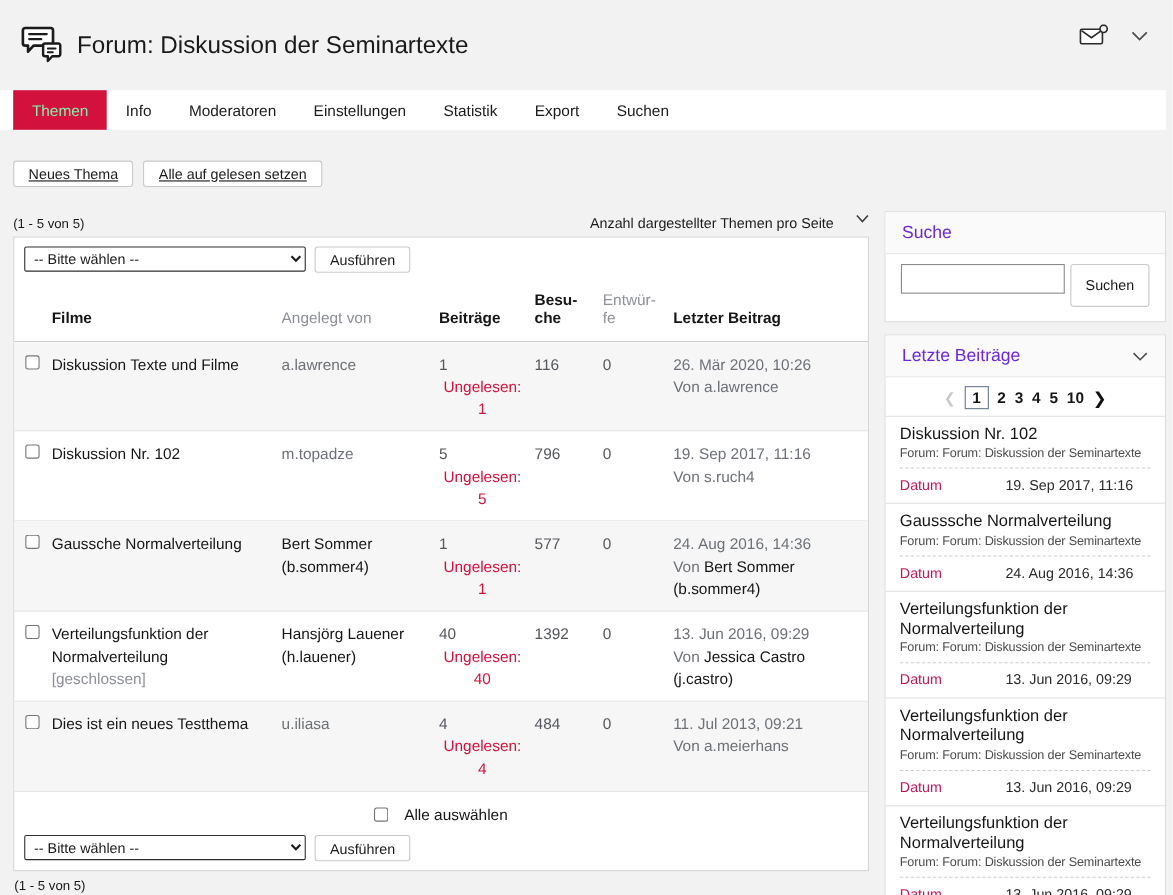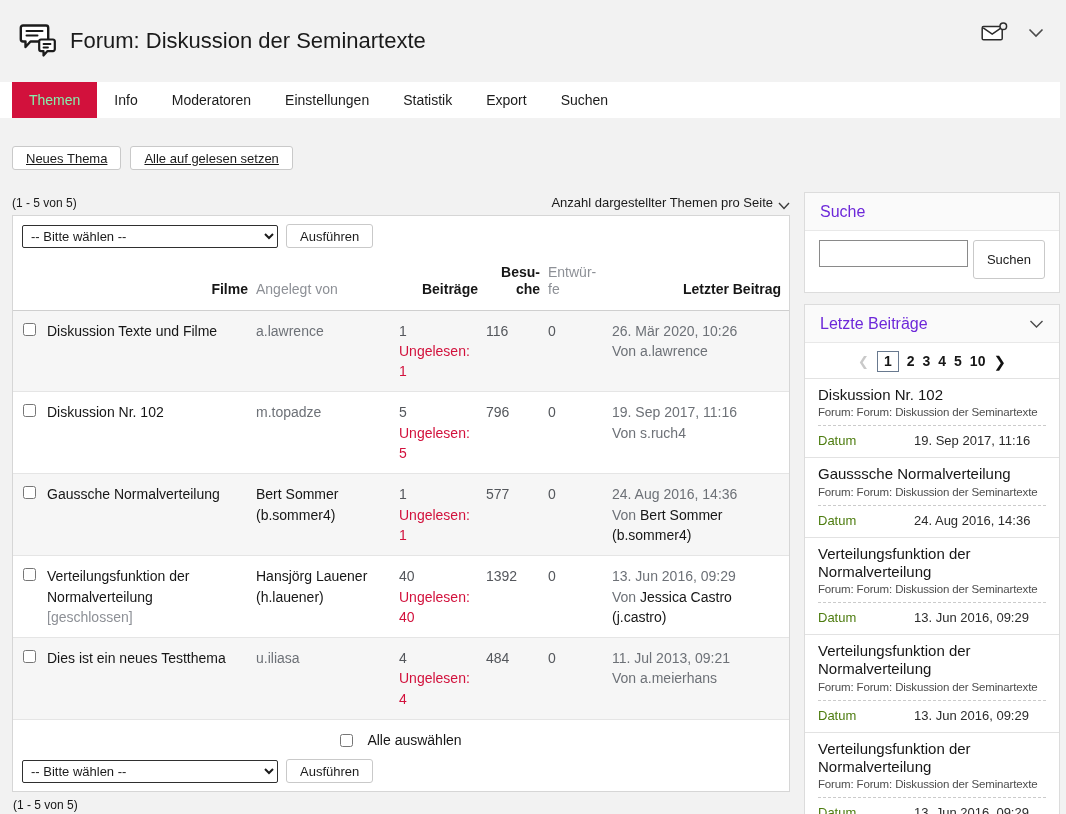--- a/index.html
+++ b/index.html
@@ -34,43 +34,43 @@
   
   .layout{display:flex;padding-left:12px;gap:14px;align-items:flex-start;}
   .main-col{width:778px;flex:0 0 auto;}
   .side-col{width:256px;flex:0 0 auto;margin-top:74px;}
   
   .btn-row{margin-top:28px;display:flex;gap:9px;text-decoration:underline;}
   .ilbtn{background:#fff;border:1px solid #c9c9c9;border-radius:3px;padding:3px 13px;font-size:13px;color:#1b1b1b;font-family:inherit;cursor:pointer;white-space:nowrap;height:24px;}
   
   .range-row{margin-top:25px;margin-bottom:5px;display:flex;justify-content:space-between;align-items:flex-end;}
   .range-label{font-size:12px;color:#1b1b1b;}
-  .perpage{font-size:13px;color:#1b1b1b;display:flex;align-items:flex-end;gap:5px;cursor:pointer;}
+  .perpage{font-size:13px;color:#1b1b1b;display:flex;align-items:flex-start;gap:20px;cursor:pointer;}
   
   .table-card{background:#fff;border:1px solid #d6d6d6;}
-  .bulk-row{padding:8px 9px;display:flex;gap:8px;align-items:center;}
+  .bulk-row{padding:8px 9px;display:flex;gap:8px;}
   .bulk-select{width:256px;height:23px;font-size:13px;font-family:inherit;border:1px solid #2f2f2f;border-radius:2px;background:#fff;color:#1b1b1b;padding:0 4px;}
   .tgrid{display:grid;grid-template-columns:34px 209px 143px 87px 62px 64px 1fr;}
   .t-head{padding:8px 0 12px;align-items:end;border-bottom:1px solid #cfcfcf;}
   .th{font-size:14px;padding-right:8px;white-space:pre-line;line-height:1.2;}
-  .th[data-variant="sort"]{color:#161616;font-weight:600;cursor:pointer;text-align:right;}
+  .th[data-variant="sort"]{color:#161616;font-weight:600;cursor:pointer;}
   .th[data-variant="plain"]{color:var(--muted2);font-weight:400;}
   .t-body{display:block;}
   .t-row{padding:10px 0;border-bottom:1px solid var(--rowline);font-size:14px;line-height:1.45;}
   .t-row:nth-child(odd){background:#f6f6f6;}
   .cell{padding-right:8px;}
   .c-check{padding-left:10px;}
   .c-check input{width:13px;height:13px;margin-top:2px;}
   .topic-title{color:#161616;cursor:pointer;}
   .topic-status{display:block;color:var(--muted2);}
   .topic-status:empty{display:none;}
   .author{color:var(--muted);}
   .author[data-variant="link"]{color:#161616;}
   .num{color:var(--num);}
-  .unread{color:var(--accent);}
+  .unread{color:var(--accent);text-align:center;}
   .last-date{color:var(--muted);}
   .von{color:var(--muted);}
   .last-by{color:var(--muted);}
   .last-by[data-variant="link"]{color:#161616;}
   .select-all-row{display:flex;align-items:center;gap:14px;padding:12px 10px 3px;font-size:14px;justify-content:center;}
   .select-all-row input{width:13px;height:13px;}
   .range-bottom{margin:6px 0 0 1px;font-size:12px;}
   
   .panel{background:#fff;border:1px solid var(--border);}
   .panel-head{background:#fafafa;border-bottom:1px solid #e8e8e8;padding:10px 15px 9px;font-size:16px;color:#6d28d9;display:flex;justify-content:space-between;align-items:center;}
@@ -81,21 +81,21 @@
   .pagination{display:flex;justify-content:center;align-items:center;gap:8px;padding:8px 12px 6px;font-size:14px;font-weight:600;}
   .pg-prev{color:#c9c9c9;font-size:13px;}
   .pg-next{color:#111;font-weight:800;font-size:15px;cursor:pointer;}
   .pg{color:#161616;cursor:pointer;line-height:19px;}
   .pg[data-current="true"]{border:1px solid #68798f;padding:0 6px;}
   .post-item{border-top:1px solid #e2e2e2;padding:7px 13px 8px;}
   .post-title{font-size:15px;color:#161616;line-height:1.22;cursor:pointer;}
   .post-forum{font-size:11.5px;letter-spacing:-0.15px;color:#4d4d4d;margin-top:2px;white-space:nowrap;overflow:hidden;}
   .post-dash{border-top:1px dashed #cbcbcb;margin:7px 0 5px;}
   .post-meta{display:flex;font-size:13px;padding:2px 0 1px;}
-  .meta-label{width:96px;color:#4d7c0f;flex:0 0 auto;}
+  .meta-label{width:96px;color:#be185d;flex:0 0 auto;}
   .meta-value{color:#2b2b2b;}
   svg{display:block;}
 </style>
 </head>
 <body>
 
 <div class="app-header">
   <span class="forum-icon">
     <svg width="44" height="40" viewBox="0 0 44 40">
       <path d="M7 4.5 h23 a2.2 2.2 0 0 1 2.2 2.2 v11.6 a2.2 2.2 0 0 1 -2.2 2.2 H14.5 L9.5 26 v-5.5 H7 a2.2 2.2 0 0 1 -2.2 -2.2 V6.7 A2.2 2.2 0 0 1 7 4.5 Z" fill="#fff" stroke="#1b1b1b" stroke-width="2.4" stroke-linejoin="round"></path>

